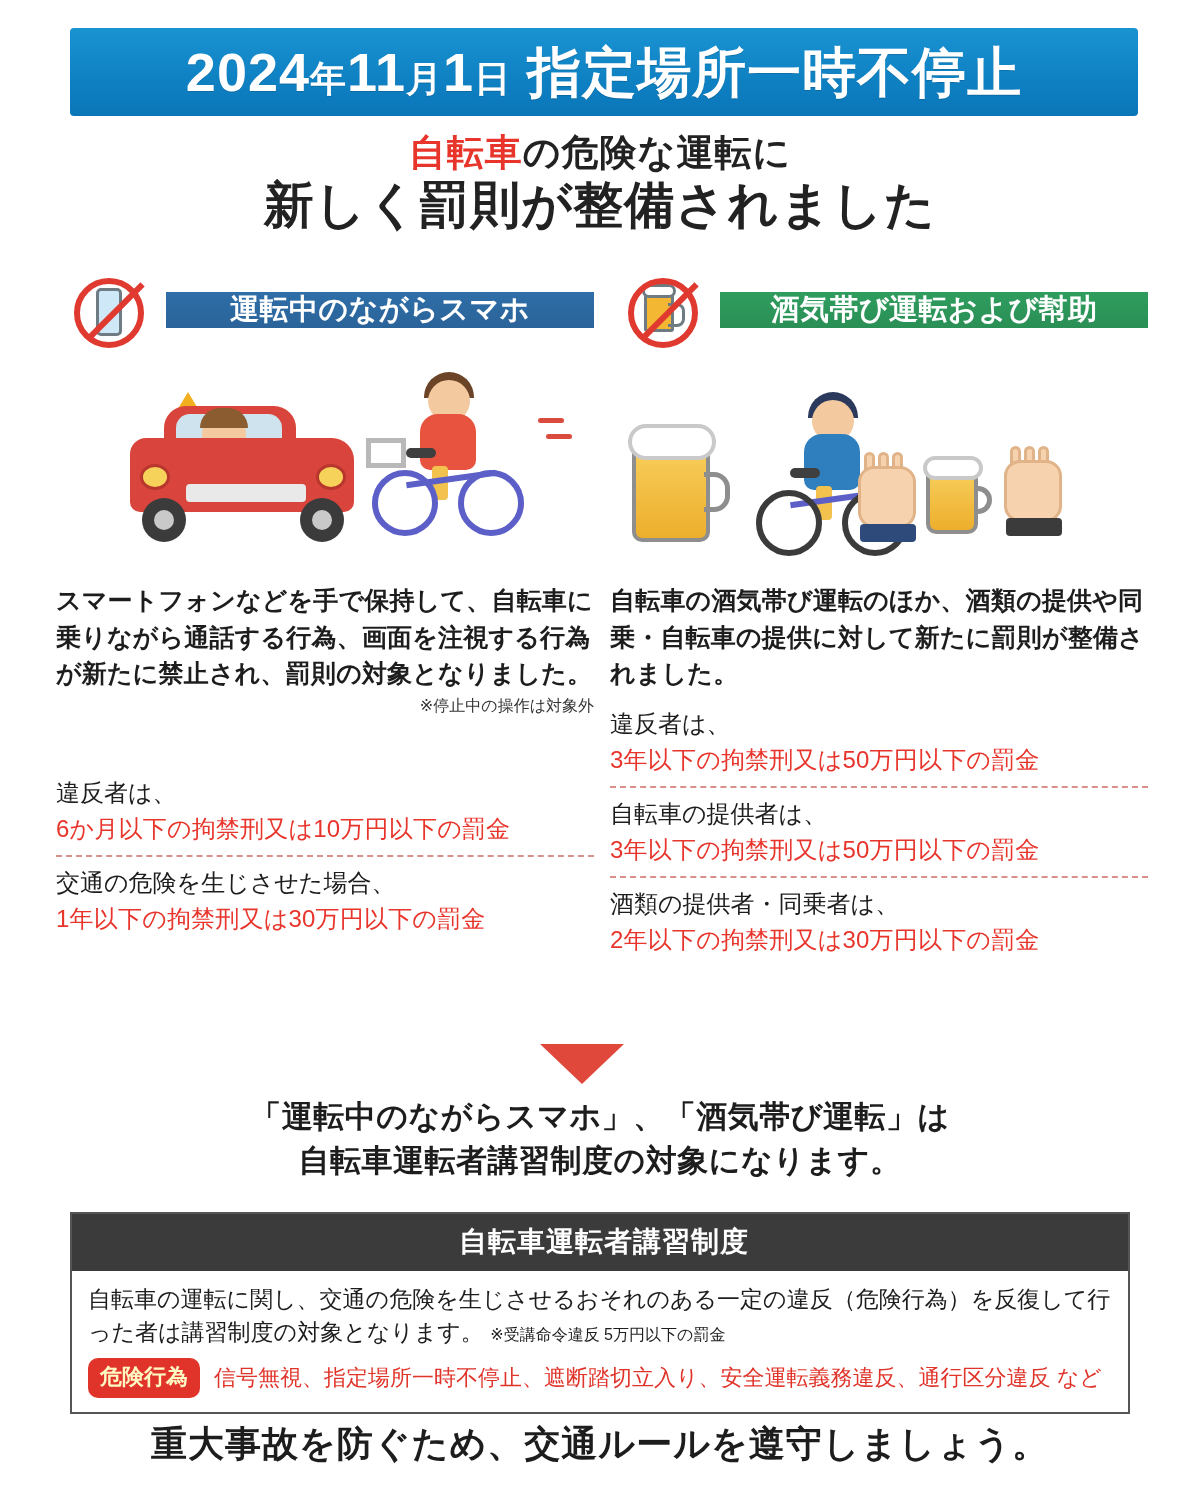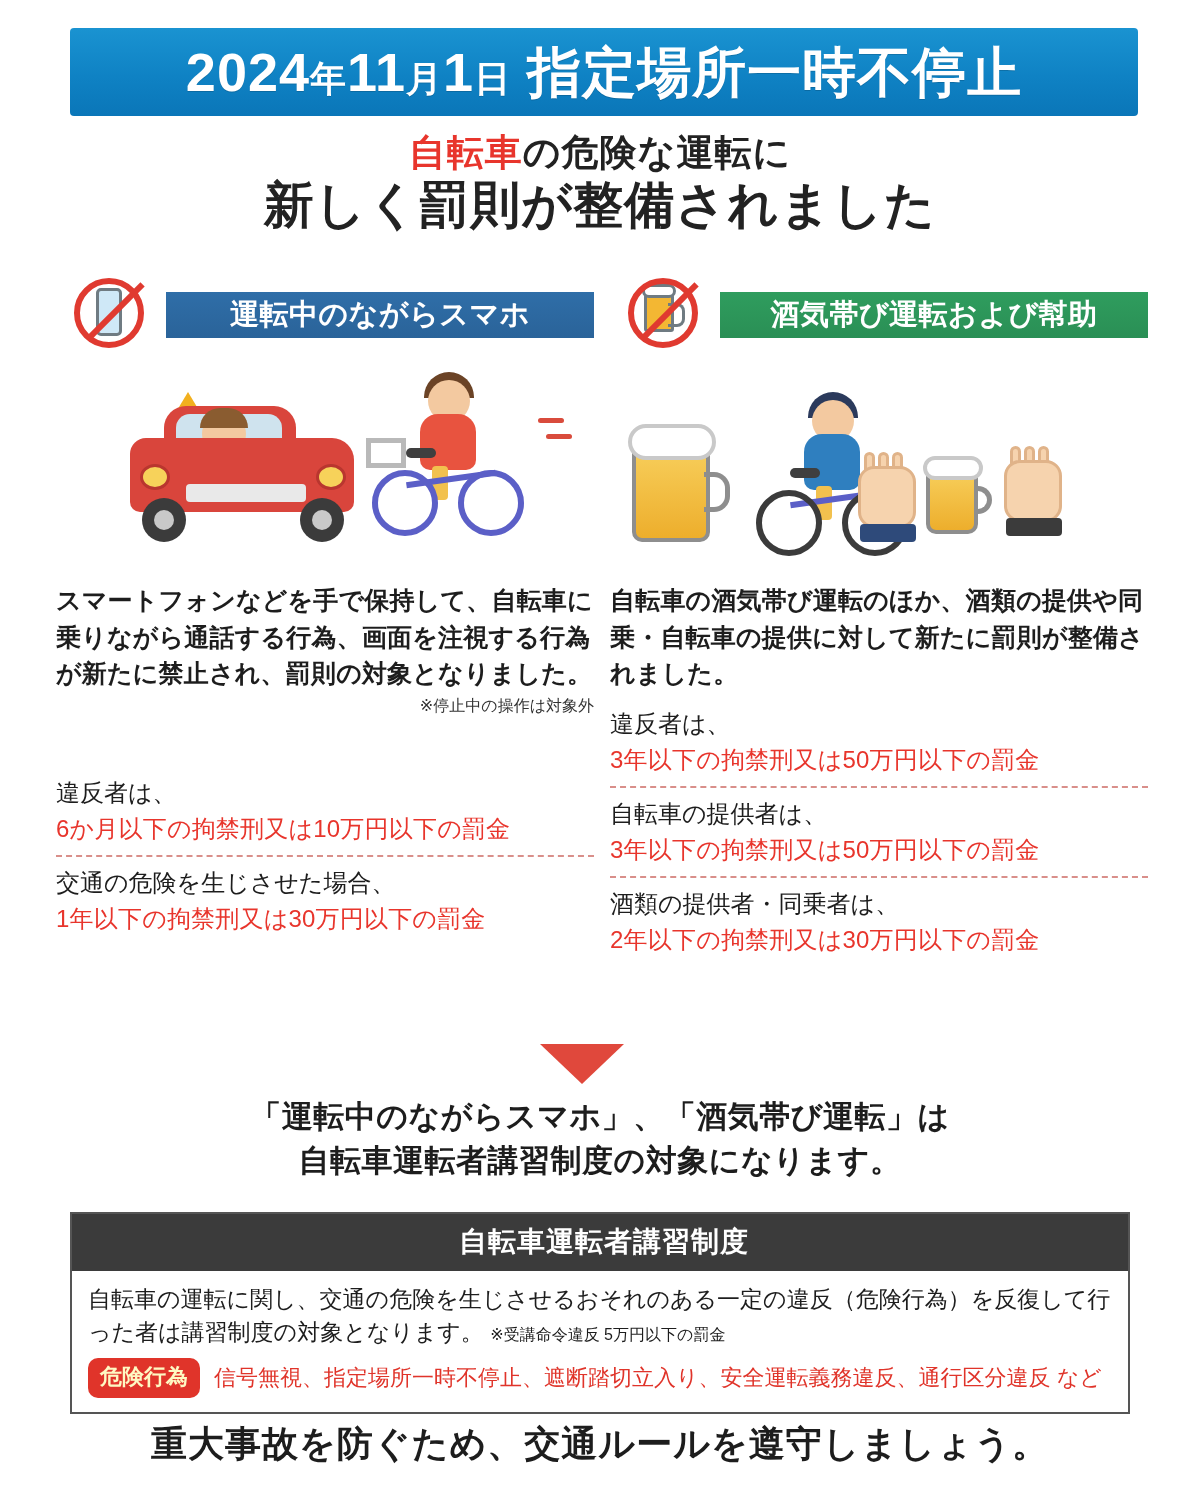--- a/index.html
+++ b/index.html
@@ -84,21 +84,21 @@
 
   .col-head {
     position: relative;
     height: 58px;
   }
   .col-head .bar {
     position: absolute;
     left: 110px;
     top: 6px;
     right: 0;
-    height: 46px;
+    height: 36px;
     display: flex;
     align-items: center;
     justify-content: center;
     color: #ffffff;
     font-size: 29px;
     font-weight: bold;
     letter-spacing: 0.5px;
     white-space: nowrap;
   }
   .bar-blue { background: linear-gradient(180deg,#2f6ea8 0%, #2a6399 100%); }

